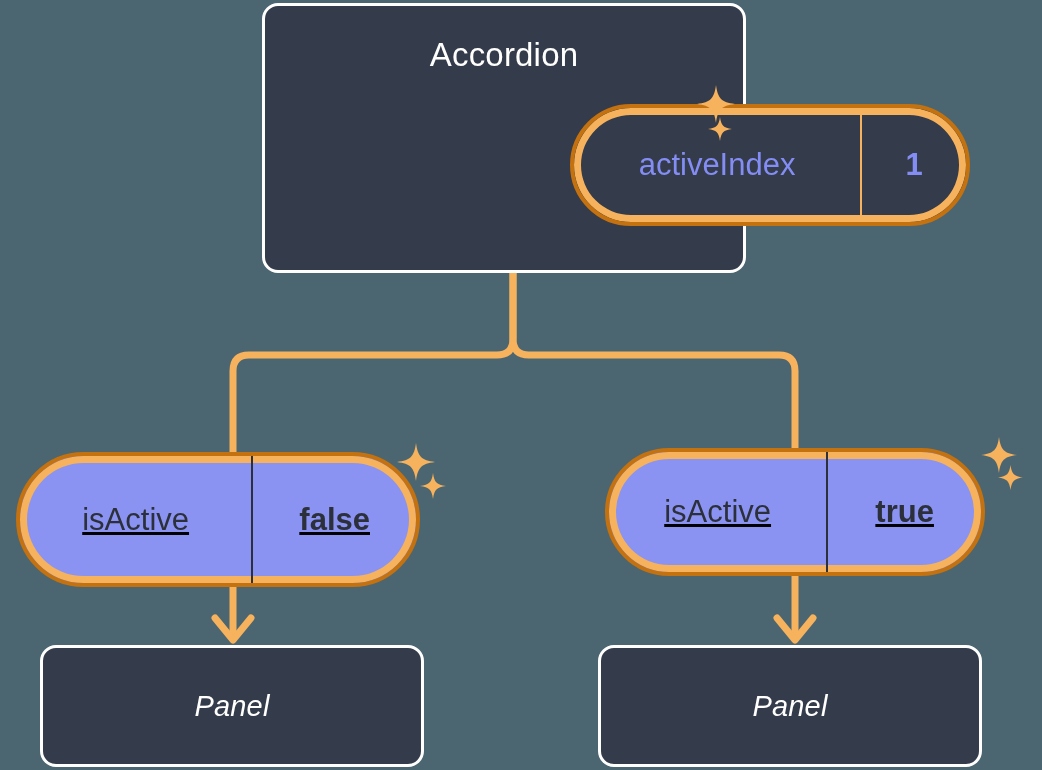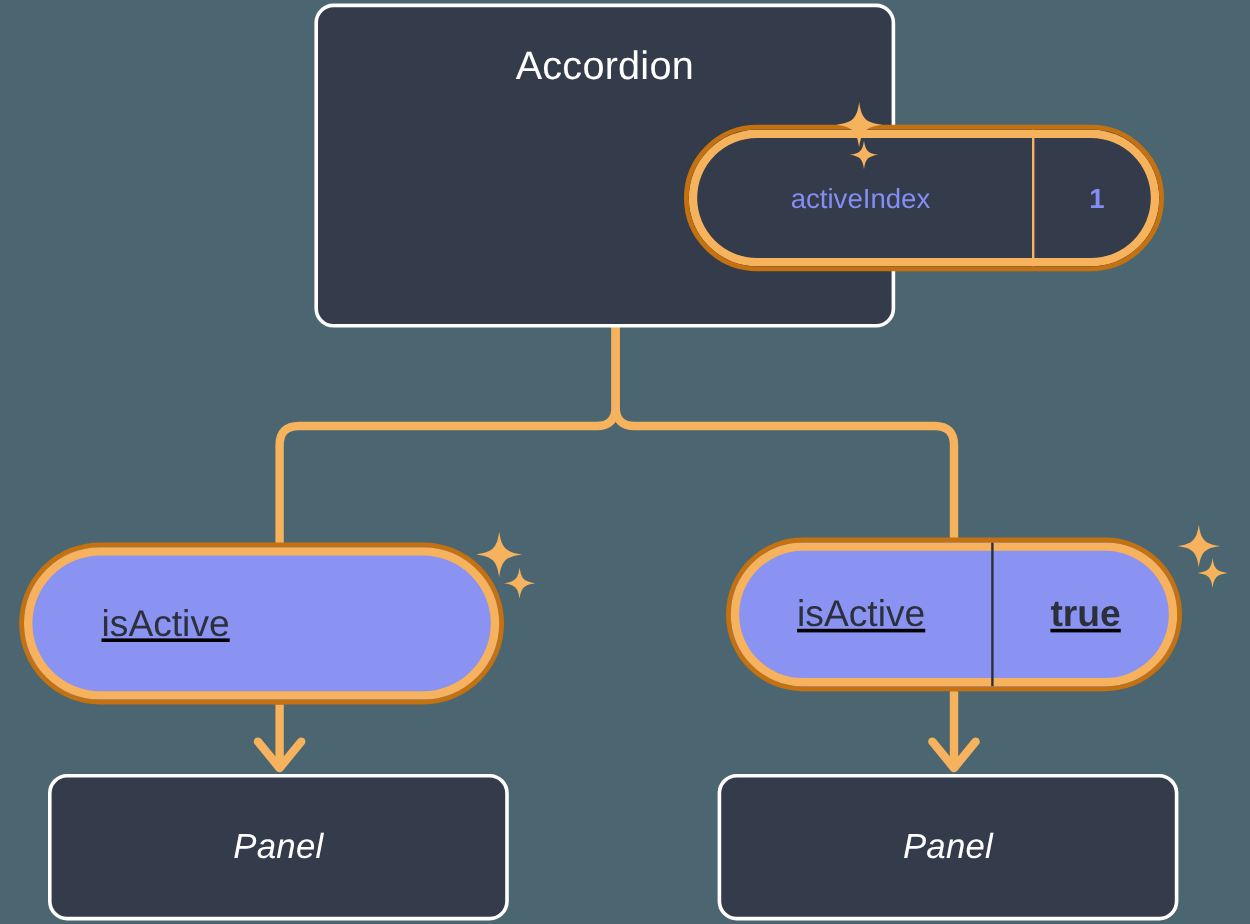--- a/index.html
+++ b/index.html
@@ -107,21 +107,21 @@
   .pill.purple .seg.value {
     font-weight: 700;
     border-left: 2px solid #2b303b;
   }
 
   #pill-active-index {
     left: 305px;
     top: 98px;
     width: 400px;
     height: 122px;
-    font-size: 23px;
+    font-size: 31px;
   }
   #pill-active-index .seg.label { width: 292px; }
   #pill-active-index .seg.value { width: 108px; }
 
   .pill.bottom {
     top: 452px;
     height: 135px;
     font-size: 31px;
     text-decoration: underline;
   }
@@ -169,20 +169,21 @@
     <div class="card-title">Accordion</div>
 
     <div class="pill dark" id="pill-active-index">
       <div class="seg label">activeIndex</div>
       <div class="seg value">1</div>
     </div>
   </div>
 
   <div class="pill purple bottom" id="pill-is-active-false">
     <div class="seg label">isActive</div>
+    <div class="seg value">false</div>
   </div>
 
   <div class="pill purple bottom" id="pill-is-active-true">
     <div class="seg label">isActive</div>
     <div class="seg value">true</div>
   </div>
 
   <div class="card panel-card" id="panel-left">
     <div class="card-title">Panel</div>
   </div>

